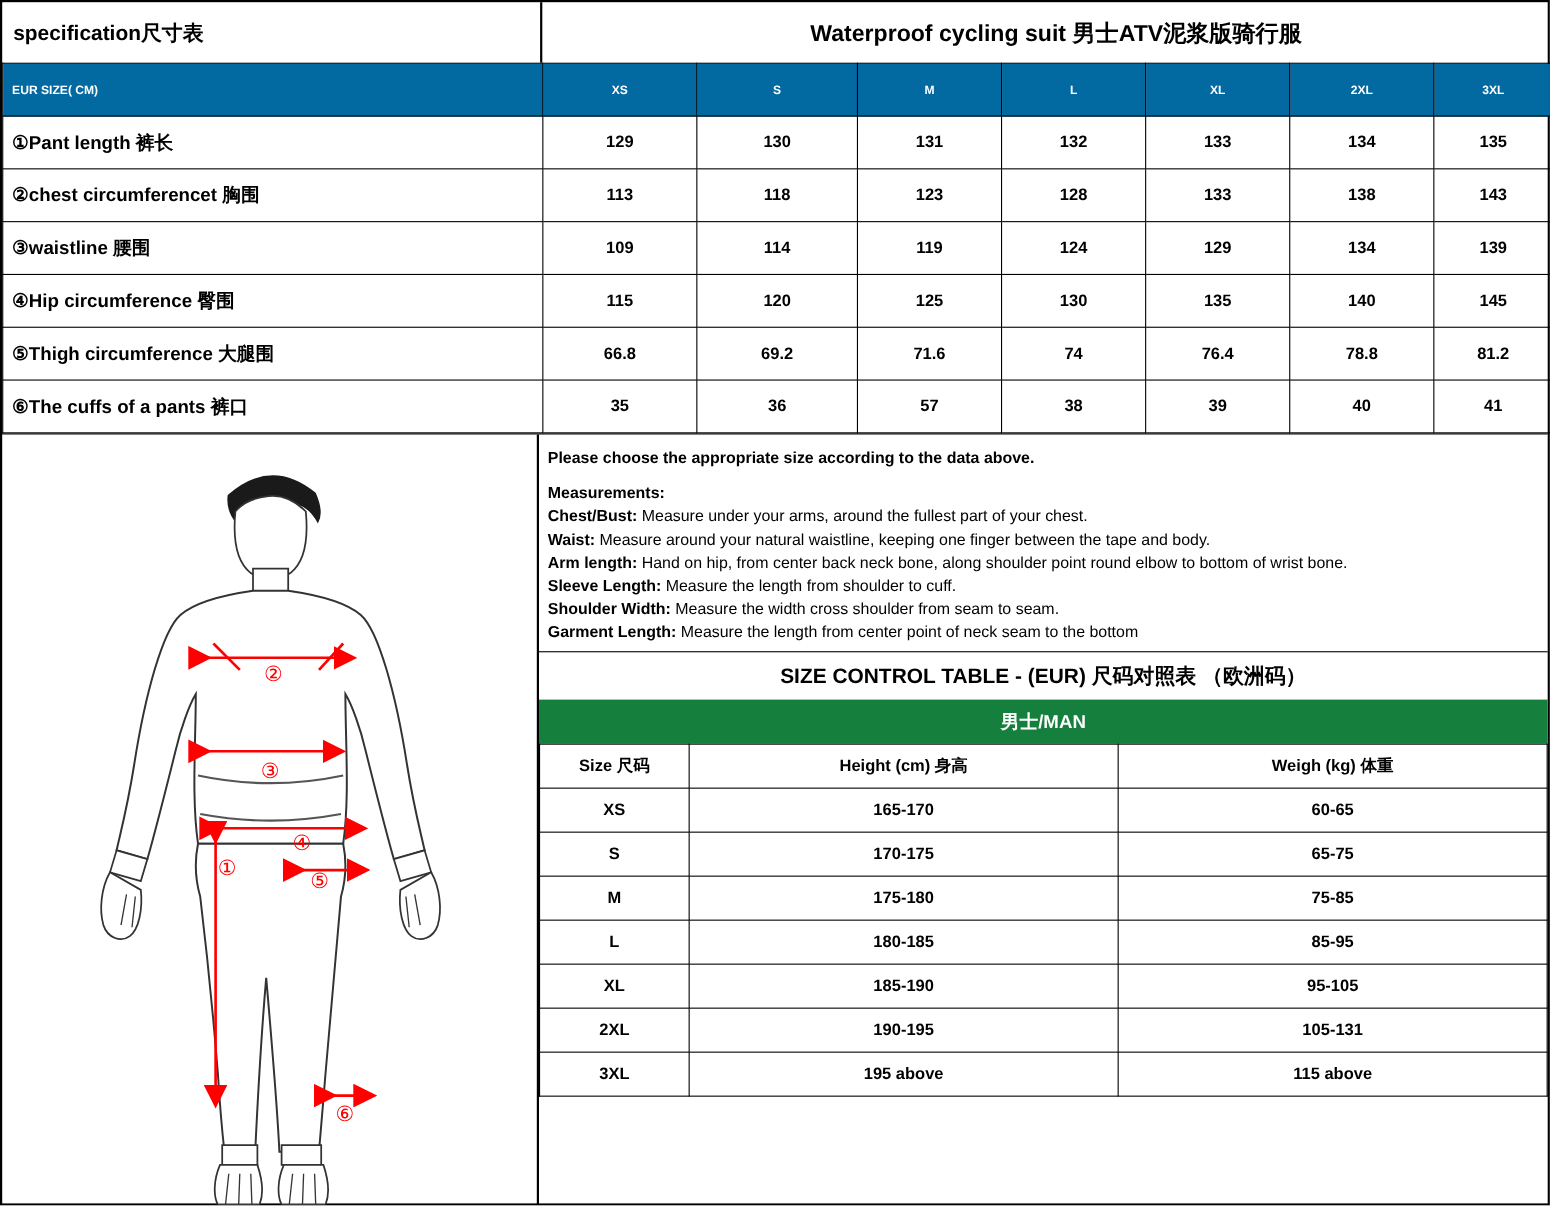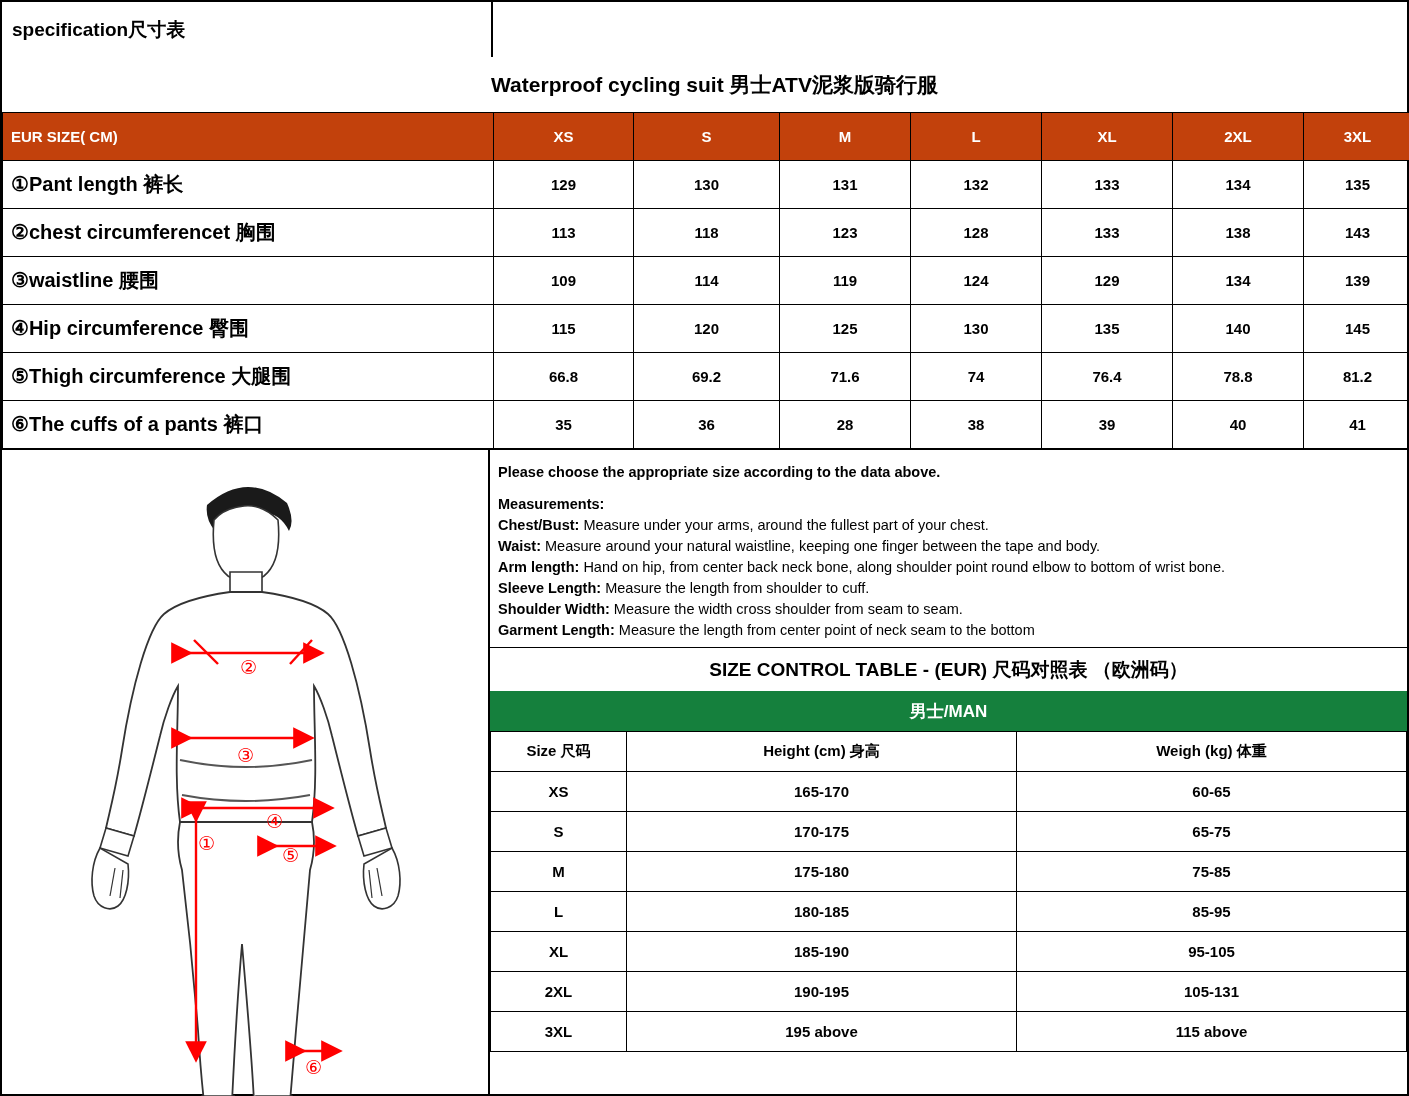--- a/index.html
+++ b/index.html
@@ -6,21 +6,21 @@
   body{
     width:1409px;height:1096px;
     background:#ffffff;
     font-family:"Liberation Sans",sans-serif;
     color:#000000;
     overflow:hidden;
   }
   .page{position:relative;width:1409px;height:1096px;box-sizing:border-box;border:2px solid #000;}
 
   
-  .top{display:flex;width:100%;box-sizing:border-box;flex-direction:column;}
+  .top{display:flex;width:100%;box-sizing:border-box;}
   .top-left{width:491px;box-sizing:border-box;border-right:2px solid #000;}
   .top-right{flex:1;box-sizing:border-box;}
 
   .spec-title{
     height:55px;display:flex;align-items:center;padding-left:10px;
     font-size:19px;font-weight:bold;box-sizing:border-box;
   }
   .prod-title{
     height:55px;display:flex;align-items:center;justify-content:center;
     font-size:21px;font-weight:bold;box-sizing:border-box;padding-left:20px;
@@ -30,27 +30,27 @@
 
   
   .size-table{table-layout:fixed;}
   .size-table th,.size-table td{
     border:1px solid #000;
     font-size:15px;font-weight:bold;
     height:48px;
     box-sizing:border-box;
   }
   .size-table thead th{
-    background:#c2410c;color:#fff;text-align:center;font-size:15px;
+    background:#0369a1;color:#fff;text-align:center;font-size:11px;
   }
   .size-table thead th.rowhead{
     text-align:left;padding-left:8px;width:491px;
   }
   .size-table td.rowhead{
-    text-align:left;padding-left:8px;width:491px;font-size:20px;
+    text-align:left;padding-left:8px;width:491px;font-size:17px;
   }
   .size-table td.val{text-align:center;}
 
   
   .bottom{display:flex;width:100%;border-top:1px solid #000;box-sizing:border-box;}
   .bottom-left{
     width:491px;box-sizing:border-box;border-right:2px solid #000;
     position:relative;height:700px;
   }
   .bottom-right{flex:1;box-sizing:border-box;}
@@ -169,21 +169,21 @@
         <td class="val">71.6</td>
         <td class="val">74</td>
         <td class="val">76.4</td>
         <td class="val">78.8</td>
         <td class="val">81.2</td>
       </tr>
       <tr>
         <td class="rowhead">⑥The cuffs of a pants 裤口</td>
         <td class="val">35</td>
         <td class="val">36</td>
-        <td class="val">28</td>
+        <td class="val">57</td>
         <td class="val">38</td>
         <td class="val">39</td>
         <td class="val">40</td>
         <td class="val">41</td>
       </tr>
     </tbody>
   </table>
 
   <div class="bottom">
 

